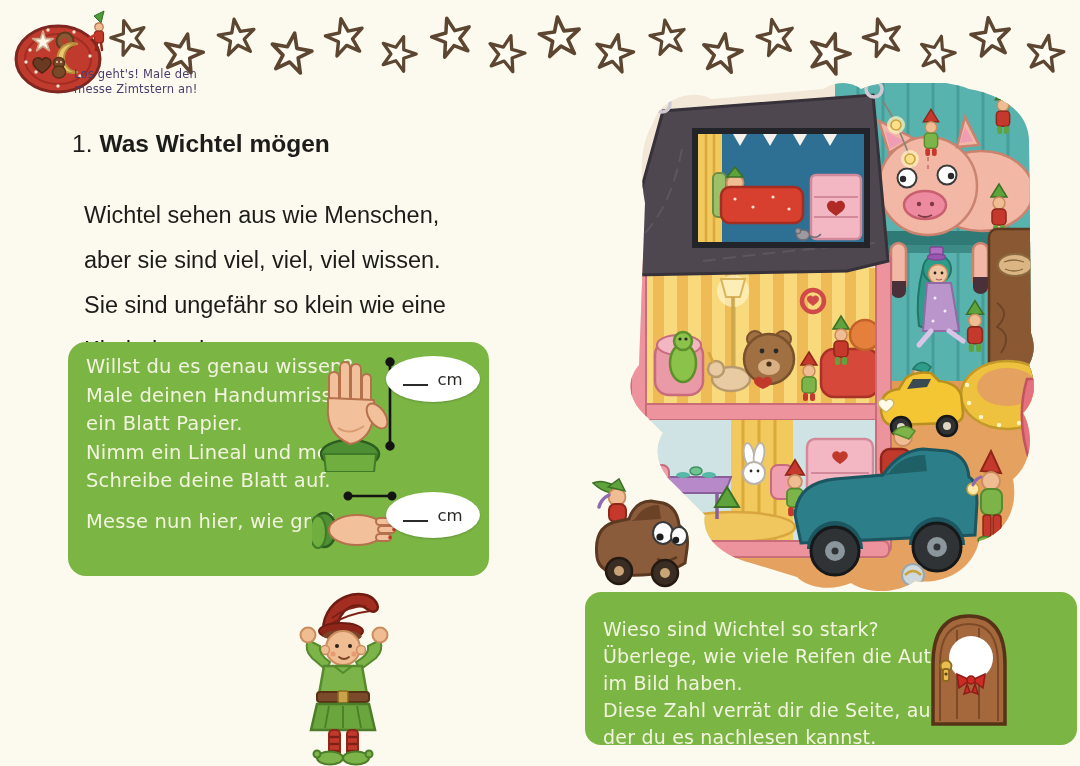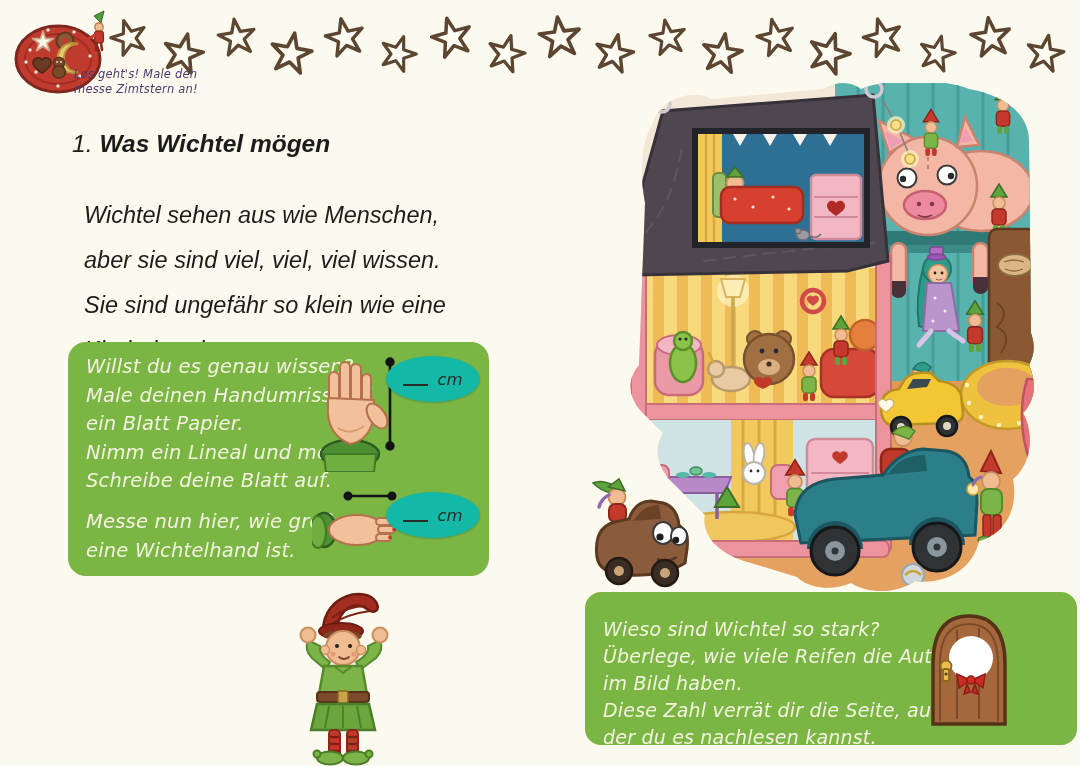--- a/index.html
+++ b/index.html
@@ -1,19 +1,19 @@
 <!DOCTYPE html>
 <html><head>
 <meta charset="utf-8">
 <style>
   * { margin:0; padding:0; box-sizing:border-box; }
   html,body { background:#e8e6da; }
   .page {
     position:relative; width:1080px; height:766px; overflow:hidden;
-    background:#fcfaee; font-family:"Liberation Sans", sans-serif; color:#1c1c1a;font-style:italic;
+    background:#fcfaee; font-family:"Liberation Sans", sans-serif; color:#1c1c1a;
   }
   
   .plate-illu { position:absolute; left:12px; top:10px; }
   .caption {
     position:absolute; left:74px; top:67px; width:170px;
     font-family:"DejaVu Sans", sans-serif; font-size:11.5px; line-height:14.5px;
     color:#4b3c6e; letter-spacing:.2px;
   }
   .star-row {
     position:absolute; left:104px; top:4px; width:966px; height:88px;
@@ -30,21 +30,21 @@
   #measure-box { left:68px; top:342px; width:421px; height:234px; }
   #question-box { left:585px; top:592px; width:492px; height:153px; border-radius:16px; }
   .box-text {
     position:absolute; color:#f2f4df; font-family:"DejaVu Sans", sans-serif;
     font-size:19.5px; line-height:28.5px; letter-spacing:.2px; white-space:nowrap;
   }
   .mb-part1 { left:18px; top:11px; }
   .mb-part2 { left:18px; top:166px; }
   .qb-text  { left:18px; top:24px; font-size:19px; line-height:27px; }
   .oval {
-    position:absolute; width:94px; height:46px; background:#14b8a6; border-radius:50%;
+    position:absolute; width:94px; height:46px; background:#ffffff; border-radius:50%;
     display:flex; align-items:center; justify-content:center; gap:9px;
     color:#2a2a28; font-size:16.5px; font-family:"DejaVu Sans", sans-serif;
     box-shadow:0 1px 2px rgba(0,0,0,.18);
   }
   .oval .blank { display:inline-block; width:25px; height:1px; border-bottom:2.5px solid #2a2a28; transform:translateY(6px); }
   #oval1 { left:318px; top:14px; }
   #oval2 { left:318px; top:150px; }
   .hand1 { position:absolute; left:252px; top:8px; }
   .hand2 { position:absolute; left:244px; top:146px; }
   .elf-flex { position:absolute; left:286px; top:588px; }
@@ -168,21 +168,20 @@
   <section class="green-box" id="measure-box">
     <div class="box-text mb-part1">
       <div>Willst du es genau wissen?</div>
       <div>Male deinen Handumriss auf</div>
       <div>ein Blatt Papier.</div>
       <div>Nimm ein Lineal und messe.</div>
       <div>Schreibe deine Blatt auf.</div>
     </div>
     <div class="box-text mb-part2">
       <div>Messe nun hier, wie groß</div>
-      <div>eine Wichtelhand ist.</div>
     </div>
 
     <svg class="hand1" width="82" height="122" viewBox="0 0 82 122">
       <ellipse cx="30" cy="104" rx="29" ry="14" fill="#4f8f33" stroke="#2e5e1f" stroke-width="2.5"></ellipse>
       <path d="M4,104 L56,104 L54,122 L6,122 Z" fill="#6fae3f" stroke="#3f7a29" stroke-width="2"></path>
       <g stroke="#b5714b" stroke-width="2" fill="#f2c19b" stroke-linejoin="round">
         <rect x="9" y="22" width="10" height="46" rx="5"></rect>
         <rect x="20" y="12" width="10" height="52" rx="5"></rect>
         <rect x="31" y="14" width="10" height="52" rx="5"></rect>
         <rect x="42" y="24" width="9" height="44" rx="4.5"></rect>

